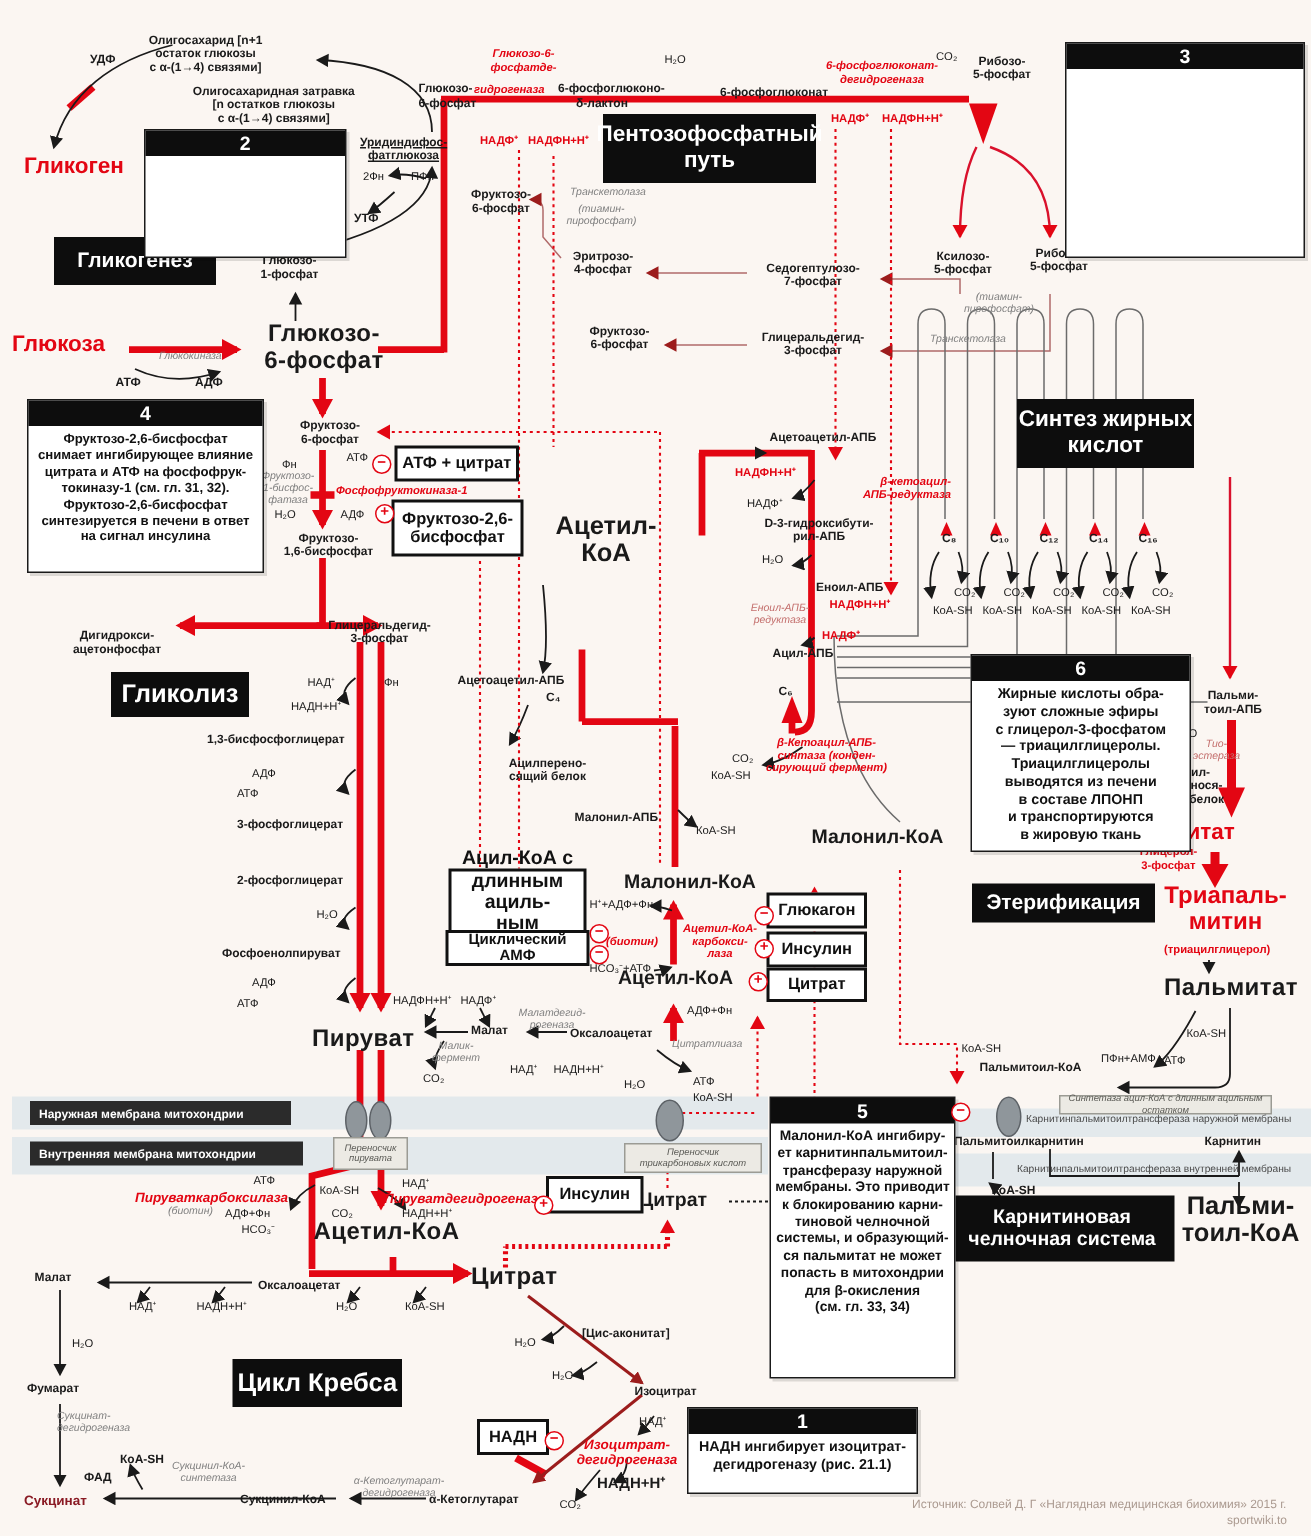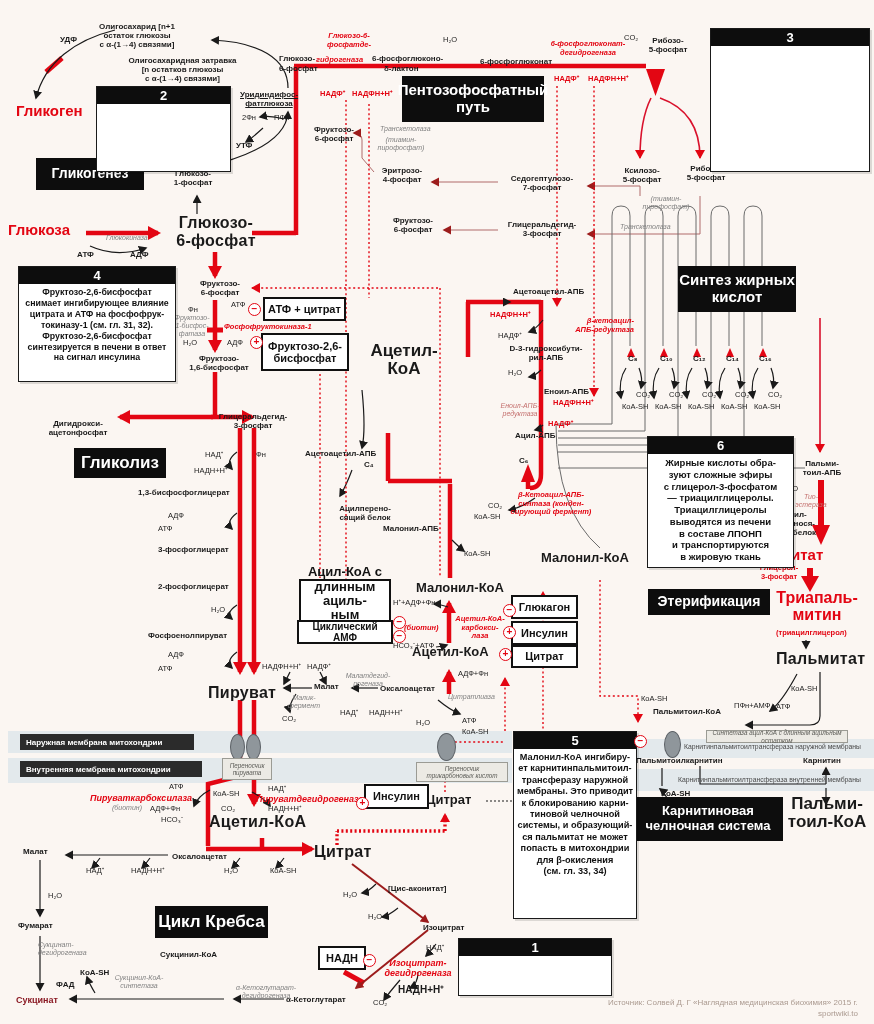--- a/index.html
+++ b/index.html
@@ -282,20 +282,22 @@
 к блокированию карни-
 тиновой челночной
 системы, и образующий-
 ся пальмитат не может
 попасть в митохондрии
 для β-окисления
 (см. гл. 33, 34)</div>
       </div>
       <div class="nbox" style="left: 458px; top: 938px; width: 152px; height: 56px;">
         <div class="nb-h">1</div>
+        <div class="nb-b" style="font-size: 9.5px;">НАДН ингибирует изоцитрат-
+дегидрогеназу (рис. 21.1)</div>
       </div>
       <div class="rbox" style="left: 263px; top: 297px; width: 83px; height: 24px; font-size: 11px;">АТФ + цитрат</div>
       <div class="rbox" style="left: 261px; top: 333px; width: 88px; height: 38px; font-size: 11px;">Фруктозо-2,6-
 бисфосфат</div>
       <div class="rbox" style="left: 299px; top: 579px; width: 92px; height: 44px; font-size: 13px;">Ацил-КоА с
 длинным ациль-
 ным остатком</div>
       <div class="rbox" style="left: 297px; top: 620px; width: 96px; height: 24px; font-size: 10px;">Циклический АМФ</div>
       <div class="rbox" style="left: 511px; top: 595px; width: 67px; height: 24px; font-size: 11px;">Глюкагон</div>
       <div class="rbox" style="left: 511px; top: 621px; width: 67px; height: 24px; font-size: 11px;">Инсулин</div>
@@ -445,21 +447,21 @@
       <div class="lab rs" style="left: 553px; top: 399px;">НАДФН+Н⁺</div>
       <div class="lab rs" style="left: 548px; top: 420px;">НАДФ⁺</div>
       <div class="lab smb" style="left: 515px; top: 431px;">Ацил-АПБ</div>
       <div class="lab smb" style="left: 519px; top: 456px;">C₆</div>
       <div class="lab xx" style="left: 358px; top: 342px; width: 92px; text-align: center;">Ацетил-
 КоА</div>
       <div class="lab smb" style="left: 305px; top: 449px;">Ацетоацетил-АПБ</div>
       <div class="lab smb" style="left: 364px; top: 460px;">C₄</div>
       <div class="lab smb" style="left: 322px; top: 504px; width: 64px; text-align: center; margin-left: 11px;">Ацилперено-
 сящий белок</div>
-      <div class="lab smb" style="left: 383px; top: 524px;">Малонил-АПБ</div>
+      <div class="lab smb" style="left: 383px; top: 540px;">Малонил-АПБ</div>
       <div class="lab sm" style="left: 488px; top: 502px;">CO₂</div>
       <div class="lab sm" style="left: 474px; top: 513px;">КоА-SH</div>
       <div class="lab ez" style="left: 505px; top: 491px; width: 92px; text-align: center;">β-Кетоацил-АПБ-
 синтаза (конден-
 сирующий фермент)</div>
       <div class="lab smb" style="left: 628px; top: 354px;">C₈</div>
       <div class="lab smb" style="left: 660px; top: 354px;">C₁₀</div>
       <div class="lab smb" style="left: 693px; top: 354px;">C₁₂</div>
       <div class="lab smb" style="left: 726px; top: 354px;">C₁₄</div>
       <div class="lab smb" style="left: 759px; top: 354px;">C₁₆</div>
@@ -530,20 +532,20 @@
       <div class="lab sm" style="left: 373px; top: 999px;">CO₂</div>
       <div class="lab sm" style="left: 48px; top: 892px;">H₂O</div>
       <div class="lab smb" style="left: 18px; top: 921px;">Фумарат</div>
       <div class="lab eg" style="left: 38px; top: 941px;">Сукцинат-
 дегидрогеназа</div>
       <div class="lab smb" style="left: 56px; top: 980px;">ФАД</div>
       <div class="lab smb" style="left: 80px; top: 968px;">КоА-SH</div>
       <div class="lab eg" style="left: 106px; top: 974px; width: 66px; text-align: center;">Сукцинил-КоА-
 синтетаза</div>
       <div class="lab mrb" style="left: 16px; top: 995px;">Сукцинат</div>
-      <div class="lab smb" style="left: 160px; top: 950px;">Сукцинил-КоА</div>
+      <div class="lab smb" style="left: 160px; top: 995px;">Сукцинил-КоА</div>
       <div class="lab eg" style="left: 230px; top: 984px; width: 72px; text-align: center;">α-Кетоглутарат-
 дегидрогеназа</div>
       <div class="lab smb" style="left: 286px; top: 995px;">α-Кетоглутарат</div>
       <div class="lab cr" style="left: 608px; top: 998px;">Источник: Солвей Д. Г «Наглядная медицинская биохимия» 2015 г.</div>
       <div class="lab cr" style="left: 818px; top: 1009px;">sportwiki.to</div>
     </div>
 </div>
 
 </body></html>

